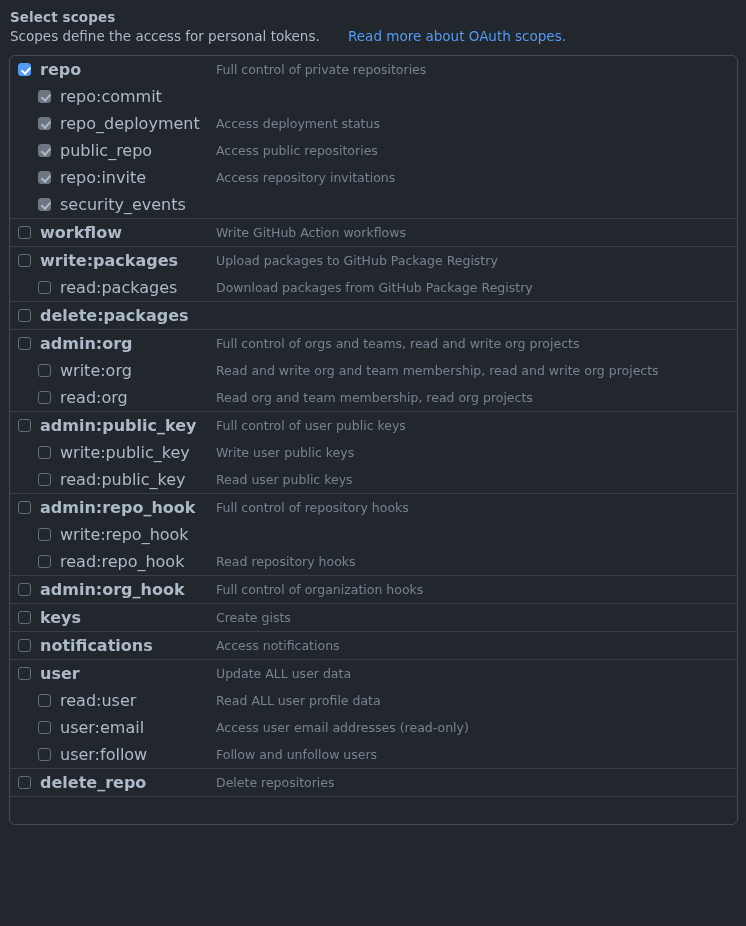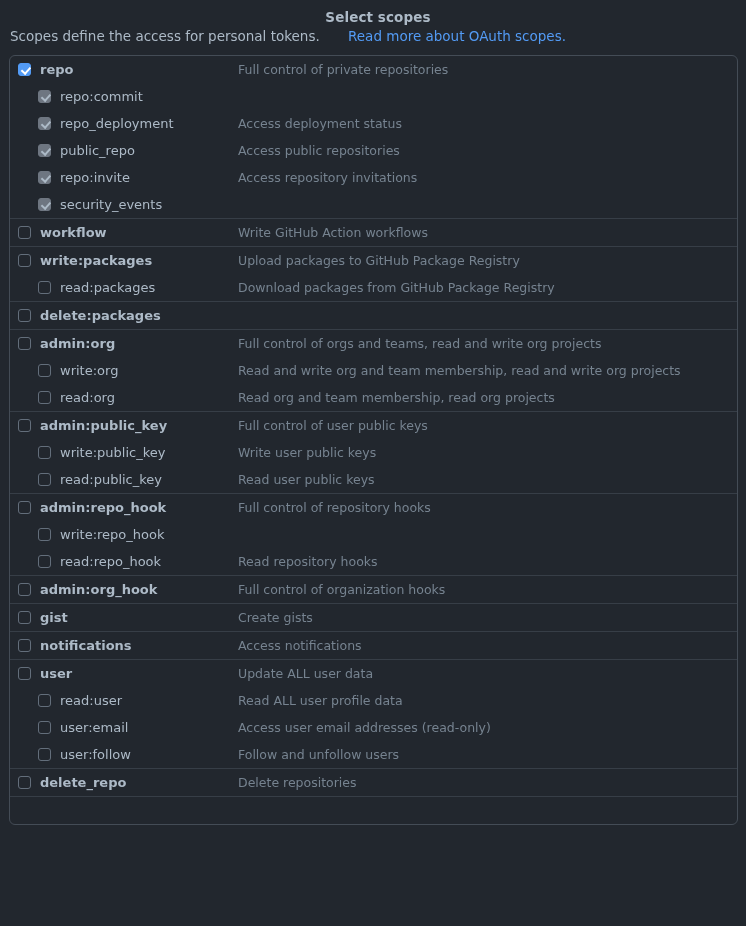--- a/index.html
+++ b/index.html
@@ -25,21 +25,20 @@
   }
   .page{padding:9px 0 0 9px;width:746px;height:926px;position:relative;}
 
   .heading{
     font-size:13.5px;
     font-weight:700;
     color:var(--heading);
     letter-spacing:.1px;
     line-height:16px;
     margin:0 0 3px 1px;
-    text-align:center;
   }
   .subheading{
     font-size:13.5px;
     color:var(--heading);
     line-height:17px;
     margin:0 0 0 1px;
     white-space:nowrap;
   }
   .subheading .link{
     color:var(--link);
@@ -102,31 +101,31 @@
     position:absolute;
     left:3.6px;top:1px;
     width:3.6px;height:7px;
     border:solid var(--cb-disabled-mark);
     border-width:0 2px 2px 0;
     transform:rotate(42deg);
   }
 
   .scope-name{
     margin-left:9px;
-    font-size:13px;
+    font-size:16px;
     font-weight:700;
     color:var(--label);
     white-space:nowrap;
     line-height:27px;
   }
   .scope-row.child .scope-name{font-weight:400;}
 
   .scope-desc{
     position:absolute;
-    left:228px;
+    left:206px;
     font-size:12.5px;
     font-weight:400;
     color:var(--desc);
     white-space:nowrap;
     line-height:27px;
   }
   .scope-row{position:relative;}
 </style>
 </head>
 <body>
@@ -249,21 +248,21 @@
       <div class="scope-group">
         <div class="scope-row">
           <span class="cb"></span>
           <span class="scope-name">admin:org_hook</span>
           <span class="scope-desc">Full control of organization hooks</span>
         </div>
       </div>
       <div class="scope-group">
         <div class="scope-row">
           <span class="cb"></span>
-          <span class="scope-name">gist</span>
+          <span class="scope-name">keys</span>
           <span class="scope-desc">Create gists</span>
         </div>
       </div>
       <div class="scope-group">
         <div class="scope-row">
           <span class="cb"></span>
           <span class="scope-name">notifications</span>
           <span class="scope-desc">Access notifications</span>
         </div>
       </div>

